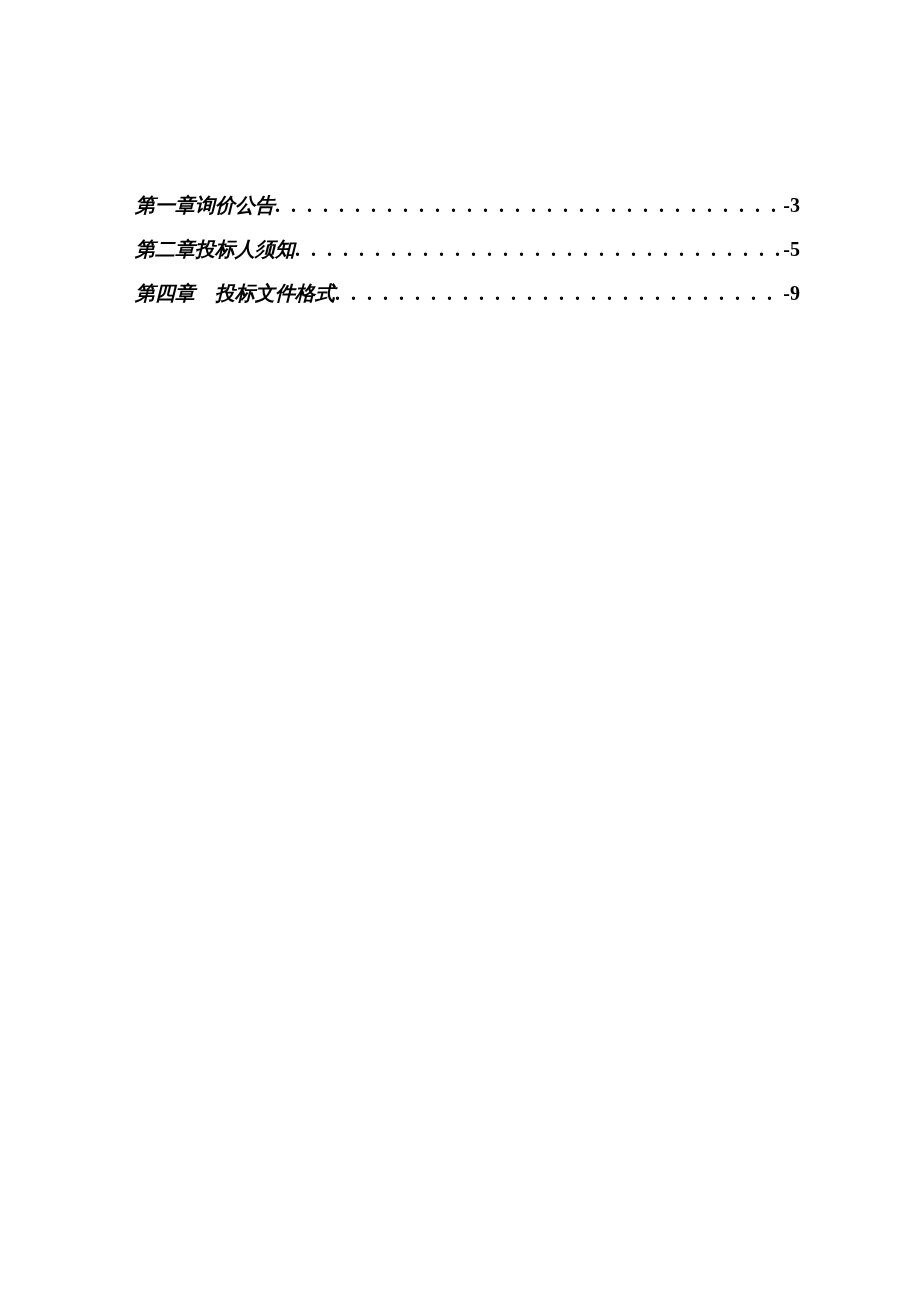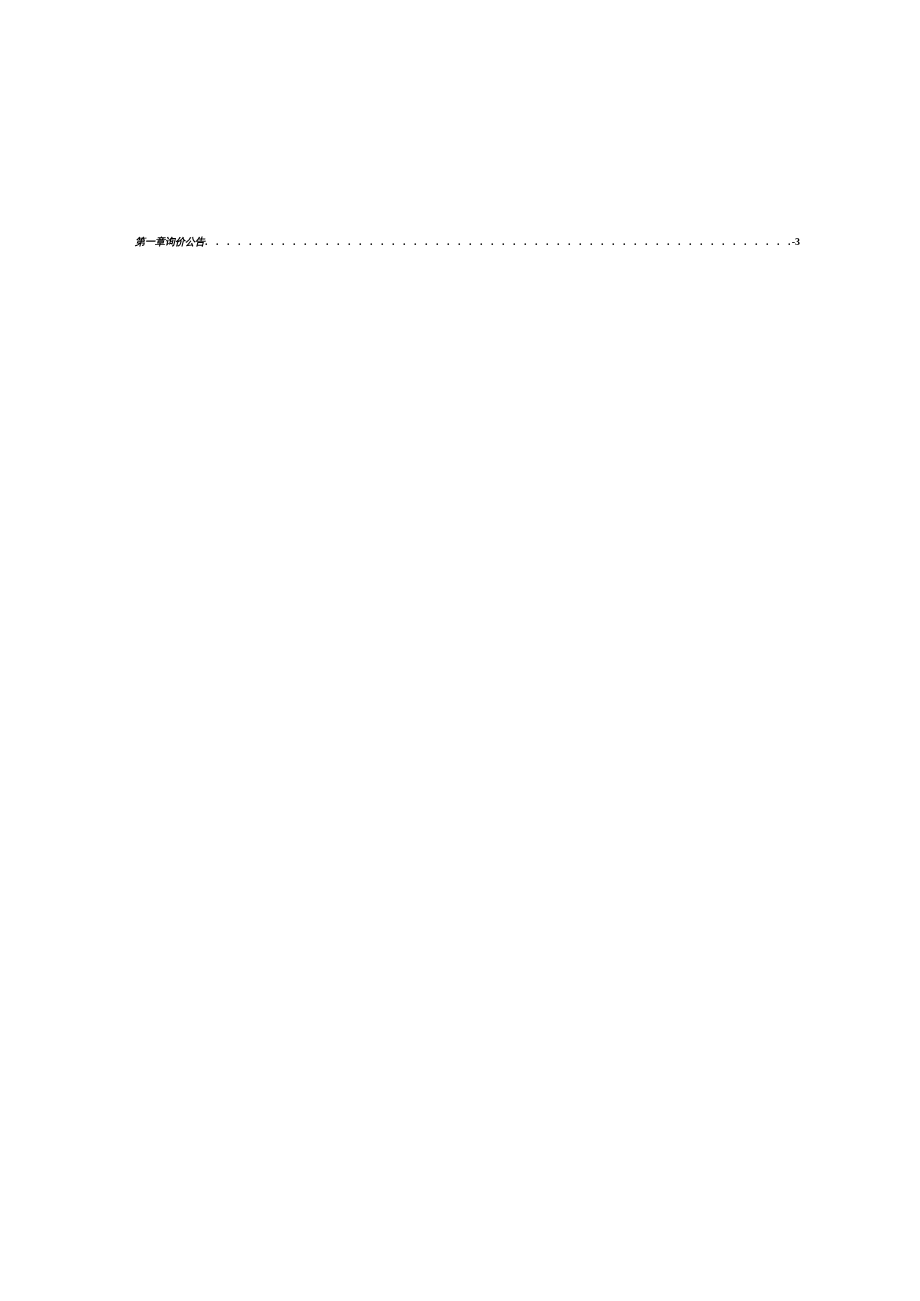--- a/index.html
+++ b/index.html
@@ -17,25 +17,24 @@
     padding-top: 195px;
     padding-left: 135px;
     padding-right: 120px;
     font-family: "SimSun", "STSong", "Songti SC", serif;
     font-style: italic;
     color: #000;
   }
   .toc-entry {
     display: flex;
     align-items: flex-end;
-    font-size: 10px;
+    font-size: 20px;
     line-height: 1.0;
     margin-bottom: 24px;
     font-weight: 700;
-    margin-top: 42px;
   }
   .toc-title {
     white-space: pre;
     flex: 0 0 auto;
   }
   .toc-leaders {
     flex: 1 1 auto;
     overflow: hidden;
     white-space: nowrap;
     letter-spacing: 3px;
@@ -60,17 +59,27 @@
 
 <div class="page">
   <div class="toc">
 
     <div class="toc-entry">
       <span class="toc-title">第一章询价公告</span>
       <span class="toc-leaders"></span>
       <span class="toc-page">-3</span>
     </div>
 
+    <div class="toc-entry">
+      <span class="toc-title">第二章投标人须知</span>
+      <span class="toc-leaders"></span>
+      <span class="toc-page">-5</span>
+    </div>
 
 
+    <div class="toc-entry">
+      <span class="toc-title">第四章　投标文件格式</span>
+      <span class="toc-leaders"></span>
+      <span class="toc-page">-9</span>
+    </div>
 
   </div>
 </div>
 
 </body></html>

